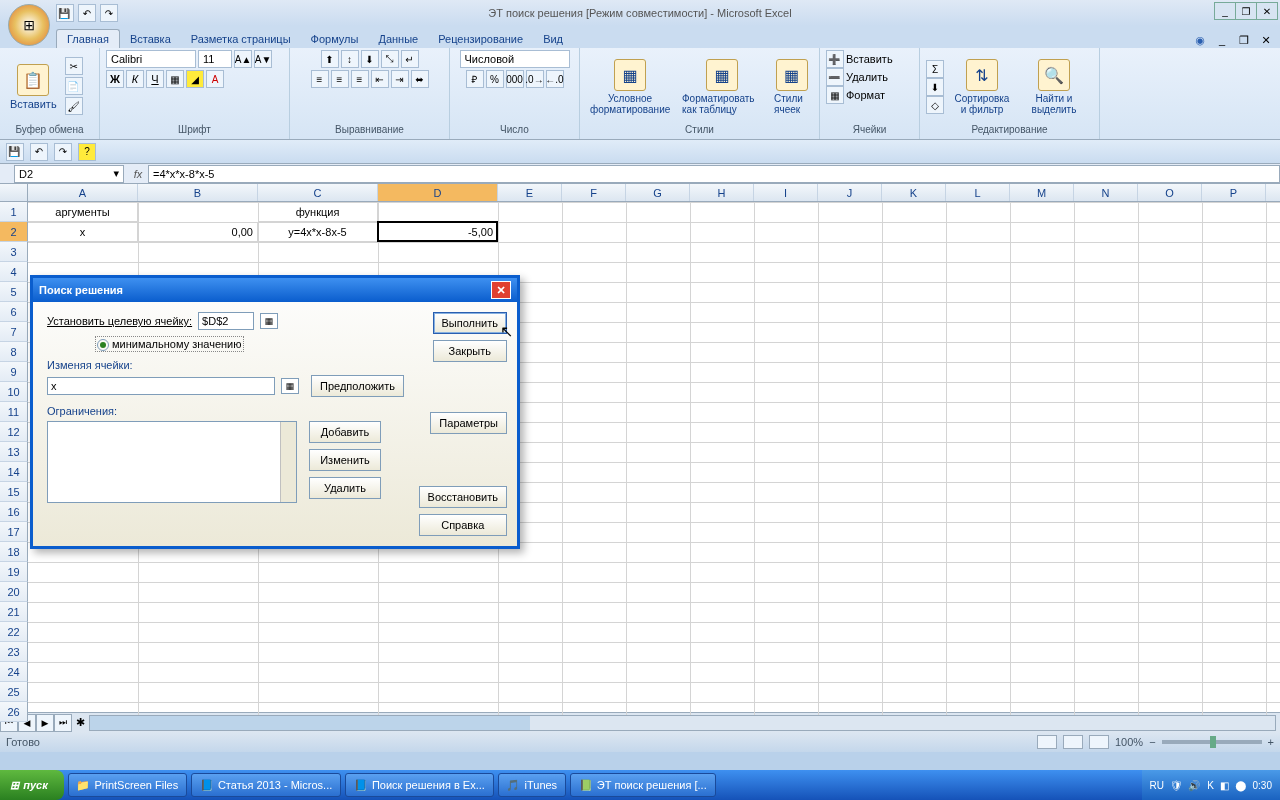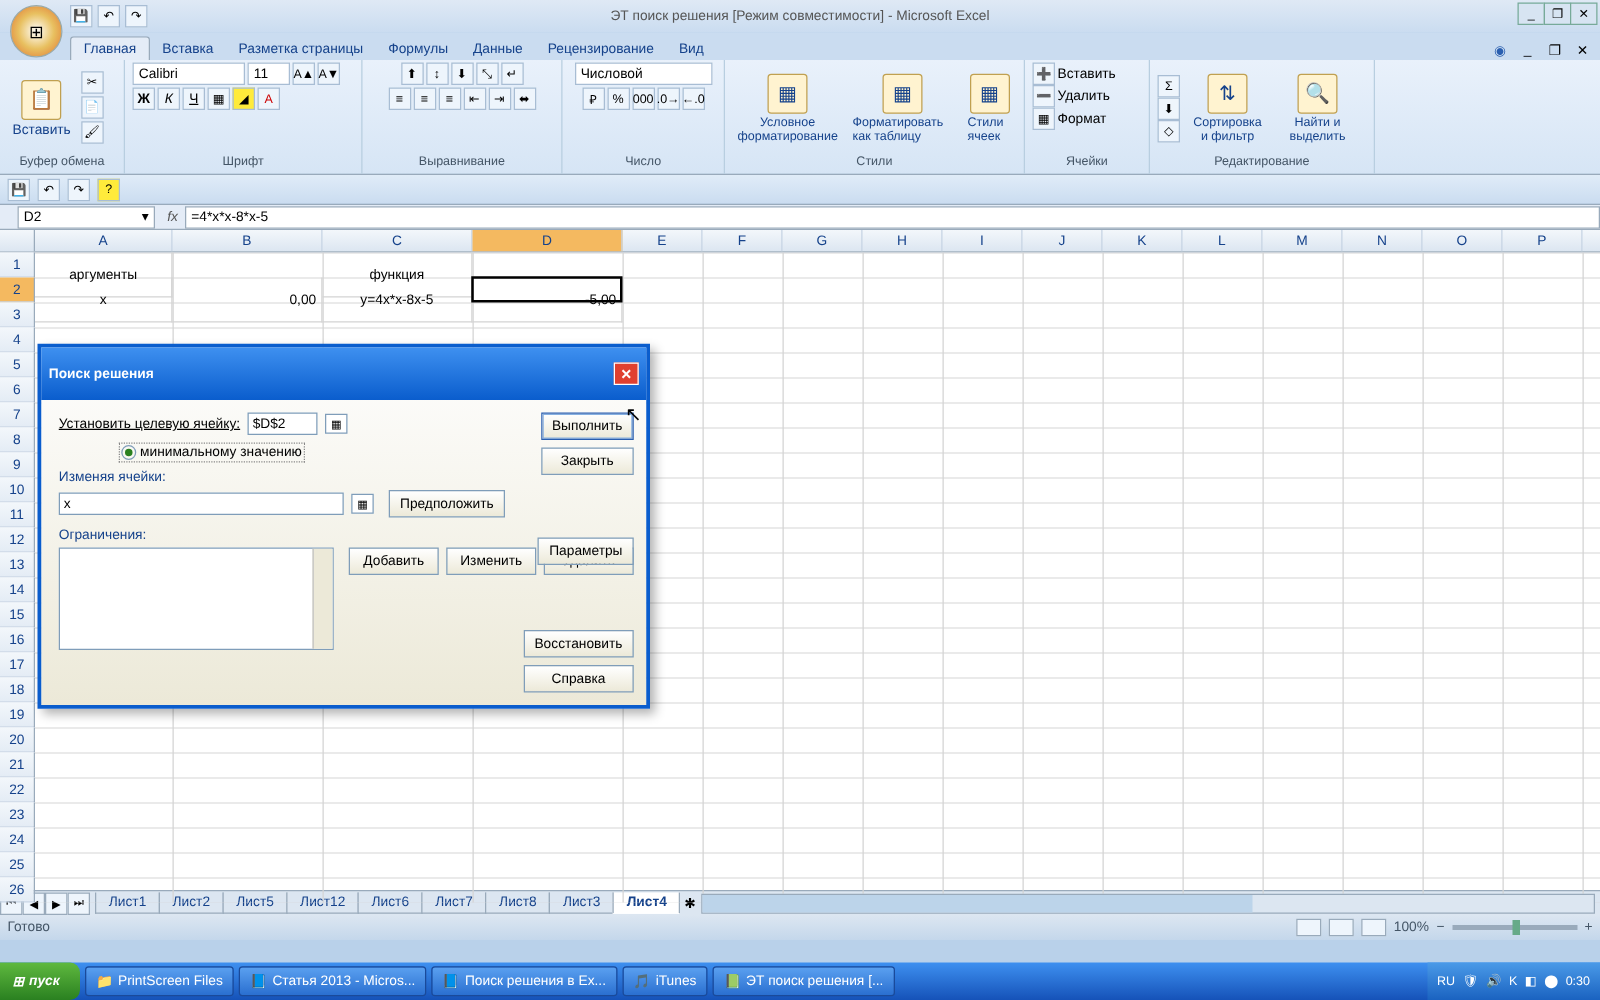--- a/index.html
+++ b/index.html
@@ -45,28 +45,28 @@
 .grid-wrap { position:relative; height:528px; background:#fff; }
 .col-headers { height:18px; background:linear-gradient(#f3f7fb,#dce6f1); display:flex; border-bottom:1px solid #9ab; }
 .corner { width:28px; border-right:1px solid #9ab; background:linear-gradient(#f3f7fb,#dce6f1); }
 .ch { border-right:1px solid #c6d4e4; text-align:center; color:#15428b; line-height:18px; }
 .ch.D { background:#f4b960; }
 .rows { display:flex; }
 .row-headers { width:28px; }
 .rh { height:20px; border-bottom:1px solid #c6d4e4; border-right:1px solid #9ab; text-align:center; color:#15428b; background:linear-gradient(#f3f7fb,#e4ecf5); line-height:20px; }
 .rh.r2 { background:#f4b960; }
 .cells { position:relative; flex:1; }
-.cell { position:absolute; height:36px; border-right:1px solid #d4d4d4; border-bottom:1px solid #d4d4d4; padding:0 4px; display:flex; align-items:center; }
+.cell { position:absolute; height:20px; border-right:1px solid #d4d4d4; border-bottom:1px solid #d4d4d4; padding:0 4px; display:flex; align-items:center; }
 .gridlines { position:absolute; inset:0; background-image:linear-gradient(#d4d4d4 1px,transparent 1px); background-size:100% 20px; }
 .vlines { position:absolute; inset:0; }
 .active-cell { position:absolute; border:2px solid #000; }
 
 
 .dialog { position:absolute; left:30px; top:275px; width:490px; background:linear-gradient(#fefefe,#ece9d8); border:3px solid #0a5dcd; box-shadow:4px 4px 8px rgba(0,0,0,.3); }
-.dlg-title { height:42px; background:linear-gradient(#3e90f0,#0a5dcd); color:#fff; font-weight:bold; padding:0 6px; display:flex; align-items:center; justify-content:space-between; }
+.dlg-title { height:24px; background:linear-gradient(#3e90f0,#0a5dcd); color:#fff; font-weight:bold; padding:0 6px; display:flex; align-items:center; justify-content:space-between; }
 .dlg-close { width:20px; height:18px; background:#e04030; border:1px solid #fff; color:#fff; display:flex; align-items:center; justify-content:center; font-weight:bold; }
 .dlg-body { padding:10px 10px 10px 14px; position:relative; height:244px; }
 .field-label { color:#000;text-decoration:underline; }
 .txt { border:1px solid #7f9db9; background:#fff; height:18px; padding:0 3px; }
 .radio { width:12px; height:12px; border:1px solid #7f9db9; border-radius:50%; display:inline-block; vertical-align:middle; margin-right:3px; position:relative; }
 .radio.sel::after { content:""; position:absolute; inset:2px; background:#2a8020; border-radius:50%; }
 .dlg-btn { height:22px; border:1px solid #7f9db9; background:linear-gradient(#fff,#ece9d8); padding:0 8px; min-width:72px; }
 .dlg-btn.focus { border:1px solid #2a5fb0; box-shadow:0 0 0 1px #86b0e0 inset; }
 .group-label { color:#15428b; }
 .collapse-ico { width:18px; height:16px; border:1px solid #7f9db9; background:#fff; display:inline-flex; align-items:center; justify-content:center; font-size:9px; }
@@ -382,21 +382,21 @@
     <div style="display:flex;align-items:center;gap:6px;margin:4px 0 8px 0">
       <input class="txt" style="width: 228px;" value="x">
       <span class="collapse-ico">▦</span>
       <button class="dlg-btn" style="margin-left:6px">Предположить</button>
     </div>
     <div class="group-label">Ограничения:</div>
     <div style="display:flex;gap:12px;margin-top:4px">
       <div class="listbox">
           <div class="sb"></div>
         </div>
-      <div style="display:flex;gap:6px">
+      <div style="display:flex;flex-direction:column;gap:6px">
         <button class="dlg-btn">Добавить</button>
         <button class="dlg-btn">Изменить</button>
         <button class="dlg-btn">Удалить</button>
       </div>
     </div>
 
     <div style="position:absolute;right:10px;top:10px;display:flex;flex-direction:column;gap:6px">
       <button class="dlg-btn focus">Выполнить</button>
       <button class="dlg-btn">Закрыть</button>
     </div>
@@ -412,31 +412,20 @@
 
 <div class="cursor">↖</div>
 
 <div class="sheet-row">
   <div class="sheet-nav">
     <span>⏮</span>
     <span>◀</span>
     <span>▶</span>
     <span>⏭</span>
   </div>
-  <div class="sheet-tabs" id="sheet-tabs">
-      <div class="sheet-tab">Лист1</div>
-      <div class="sheet-tab">Лист2</div>
-      <div class="sheet-tab">Лист5</div>
-      <div class="sheet-tab">Лист12</div>
-      <div class="sheet-tab">Лист6</div>
-      <div class="sheet-tab">Лист7</div>
-      <div class="sheet-tab">Лист8</div>
-      <div class="sheet-tab">Лист3</div>
-      <div class="sheet-tab active">Лист4</div>
-    </div>
   <span style="margin-left:4px">✱</span>
   <div class="hscroll">
       <div class="thumb"></div>
     </div>
 </div>
 
 <div class="status">
   <span>Готово</span>
   <div class="right">
     <span class="view-btn"></span>

